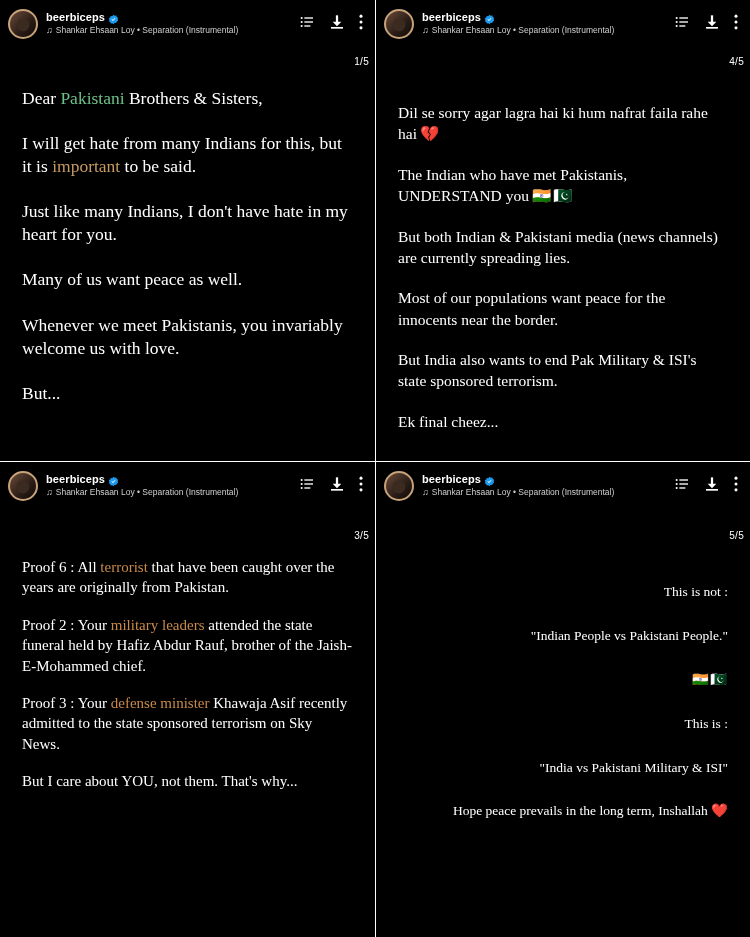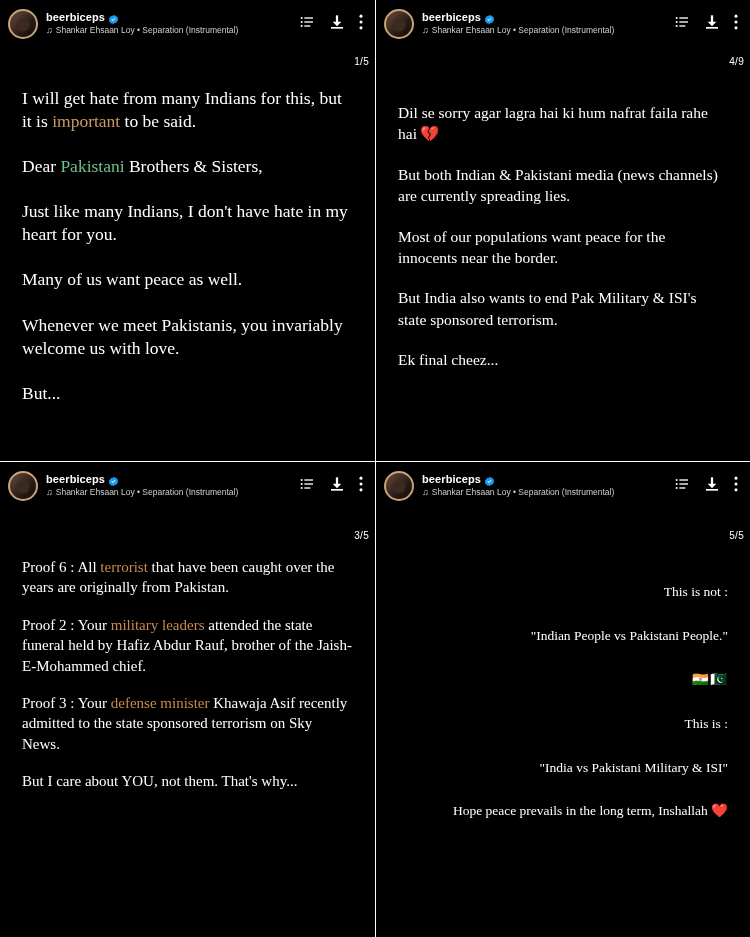--- a/index.html
+++ b/index.html
@@ -197,22 +197,22 @@
           <svg width="4" height="16" viewBox="0 0 4 18">
               <circle cx="2" cy="2.4" r="1.7" fill="#fff"></circle>
               <circle cx="2" cy="9" r="1.7" fill="#fff"></circle>
               <circle cx="2" cy="15.6" r="1.7" fill="#fff"></circle>
             </svg>
         </span>
       </div>
     </div>
     <div class="counter">1/5</div>
     <div class="body s1">
+      <p><span>Dear </span><span class="hl-green">Pakistani</span><span> Brothers &amp; Sisters,</span></p>
       <p><span>I will get hate from many Indians for this, but it is </span><span class="hl-tan">important</span><span> to be said.</span></p>
-      <p><span>Dear </span><span class="hl-green">Pakistani</span><span> Brothers &amp; Sisters,</span></p>
       <p>Just like many Indians, I don't have hate in my heart for you.</p>
       <p>Many of us want peace as well.</p>
       <p>Whenever we meet Pakistanis, you invariably welcome us with love.</p>
       <p>But...</p>
     </div>
   </div>
 
   <div class="panel right">
     <div class="header">
       <div class="avatar"></div>
@@ -251,23 +251,24 @@
         </span>
         <span class="hicon">
           <svg width="4" height="16" viewBox="0 0 4 18">
               <circle cx="2" cy="2.4" r="1.7" fill="#fff"></circle>
               <circle cx="2" cy="9" r="1.7" fill="#fff"></circle>
               <circle cx="2" cy="15.6" r="1.7" fill="#fff"></circle>
             </svg>
         </span>
       </div>
     </div>
-    <div class="counter">4/9</div>
+    <div class="counter">4/5</div>
     <div class="body s4">
       <p><span>Dil se sorry agar lagra hai ki hum nafrat faila rahe hai </span><span>💔</span></p>
+      <p><span>The Indian who have met Pakistanis, UNDERSTAND you </span><span class="flagset">🇮🇳🇵🇰</span></p>
       <p>But both Indian &amp; Pakistani media (news channels) are currently spreading lies.</p>
       <p class="hl-tan">Most of our populations want peace for the innocents near the border.</p>
       <p>But India also wants to end Pak Military &amp; ISI's state sponsored terrorism.</p>
       <p>Ek final cheez...</p>
     </div>
   </div>
 
   <div class="panel bottom">
     <div class="header">
       <div class="avatar"></div>

